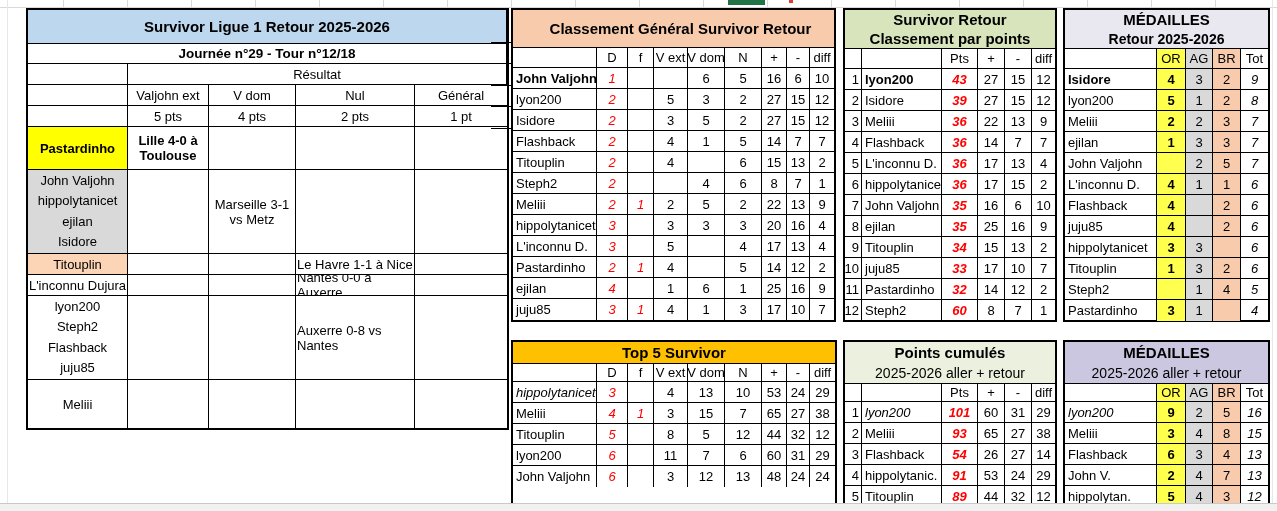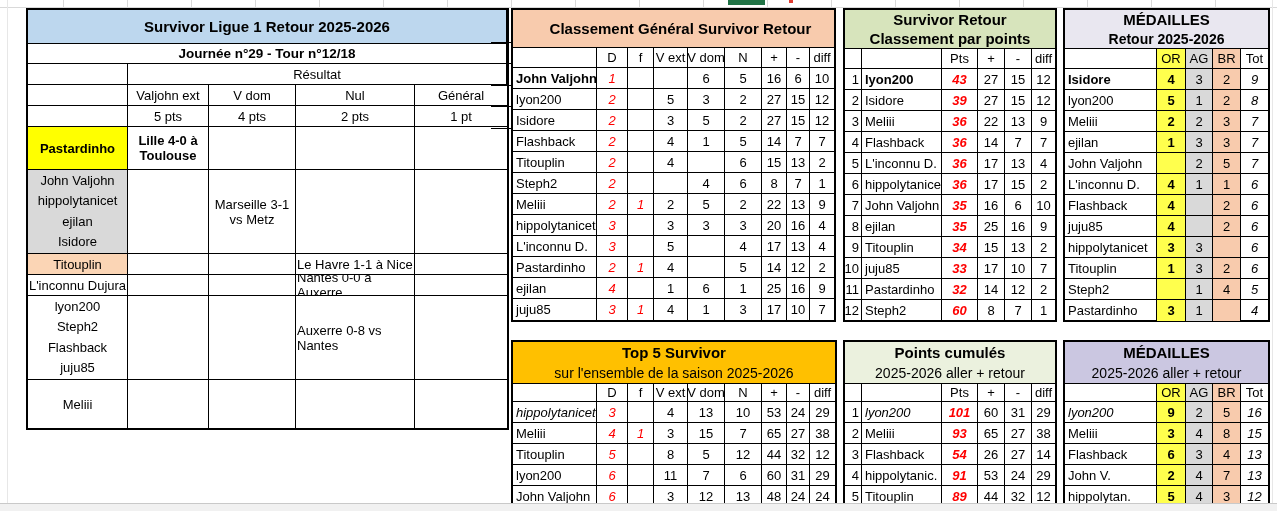--- a/index.html
+++ b/index.html
@@ -309,21 +309,20 @@
         <div class="td">17</div>
         <div class="td">10</div>
         <div class="td">7</div>
       </div>
       </div>
   </div>
 
   <div class="panel" id="top5">
     <div class="t2">
       <div class="line">Top 5 Survivor</div>
-      <div class="line sub">sur l'ensemble de la saison 2025-2026</div>
     </div>
     <div class="gridrow thead">
       <div class="th"></div>
       <div class="th">D</div>
       <div class="th">f</div>
       <div class="th">V ext</div>
       <div class="th">V dom</div>
       <div class="th">N</div>
       <div class="th">+</div>
       <div class="th">-</div>

